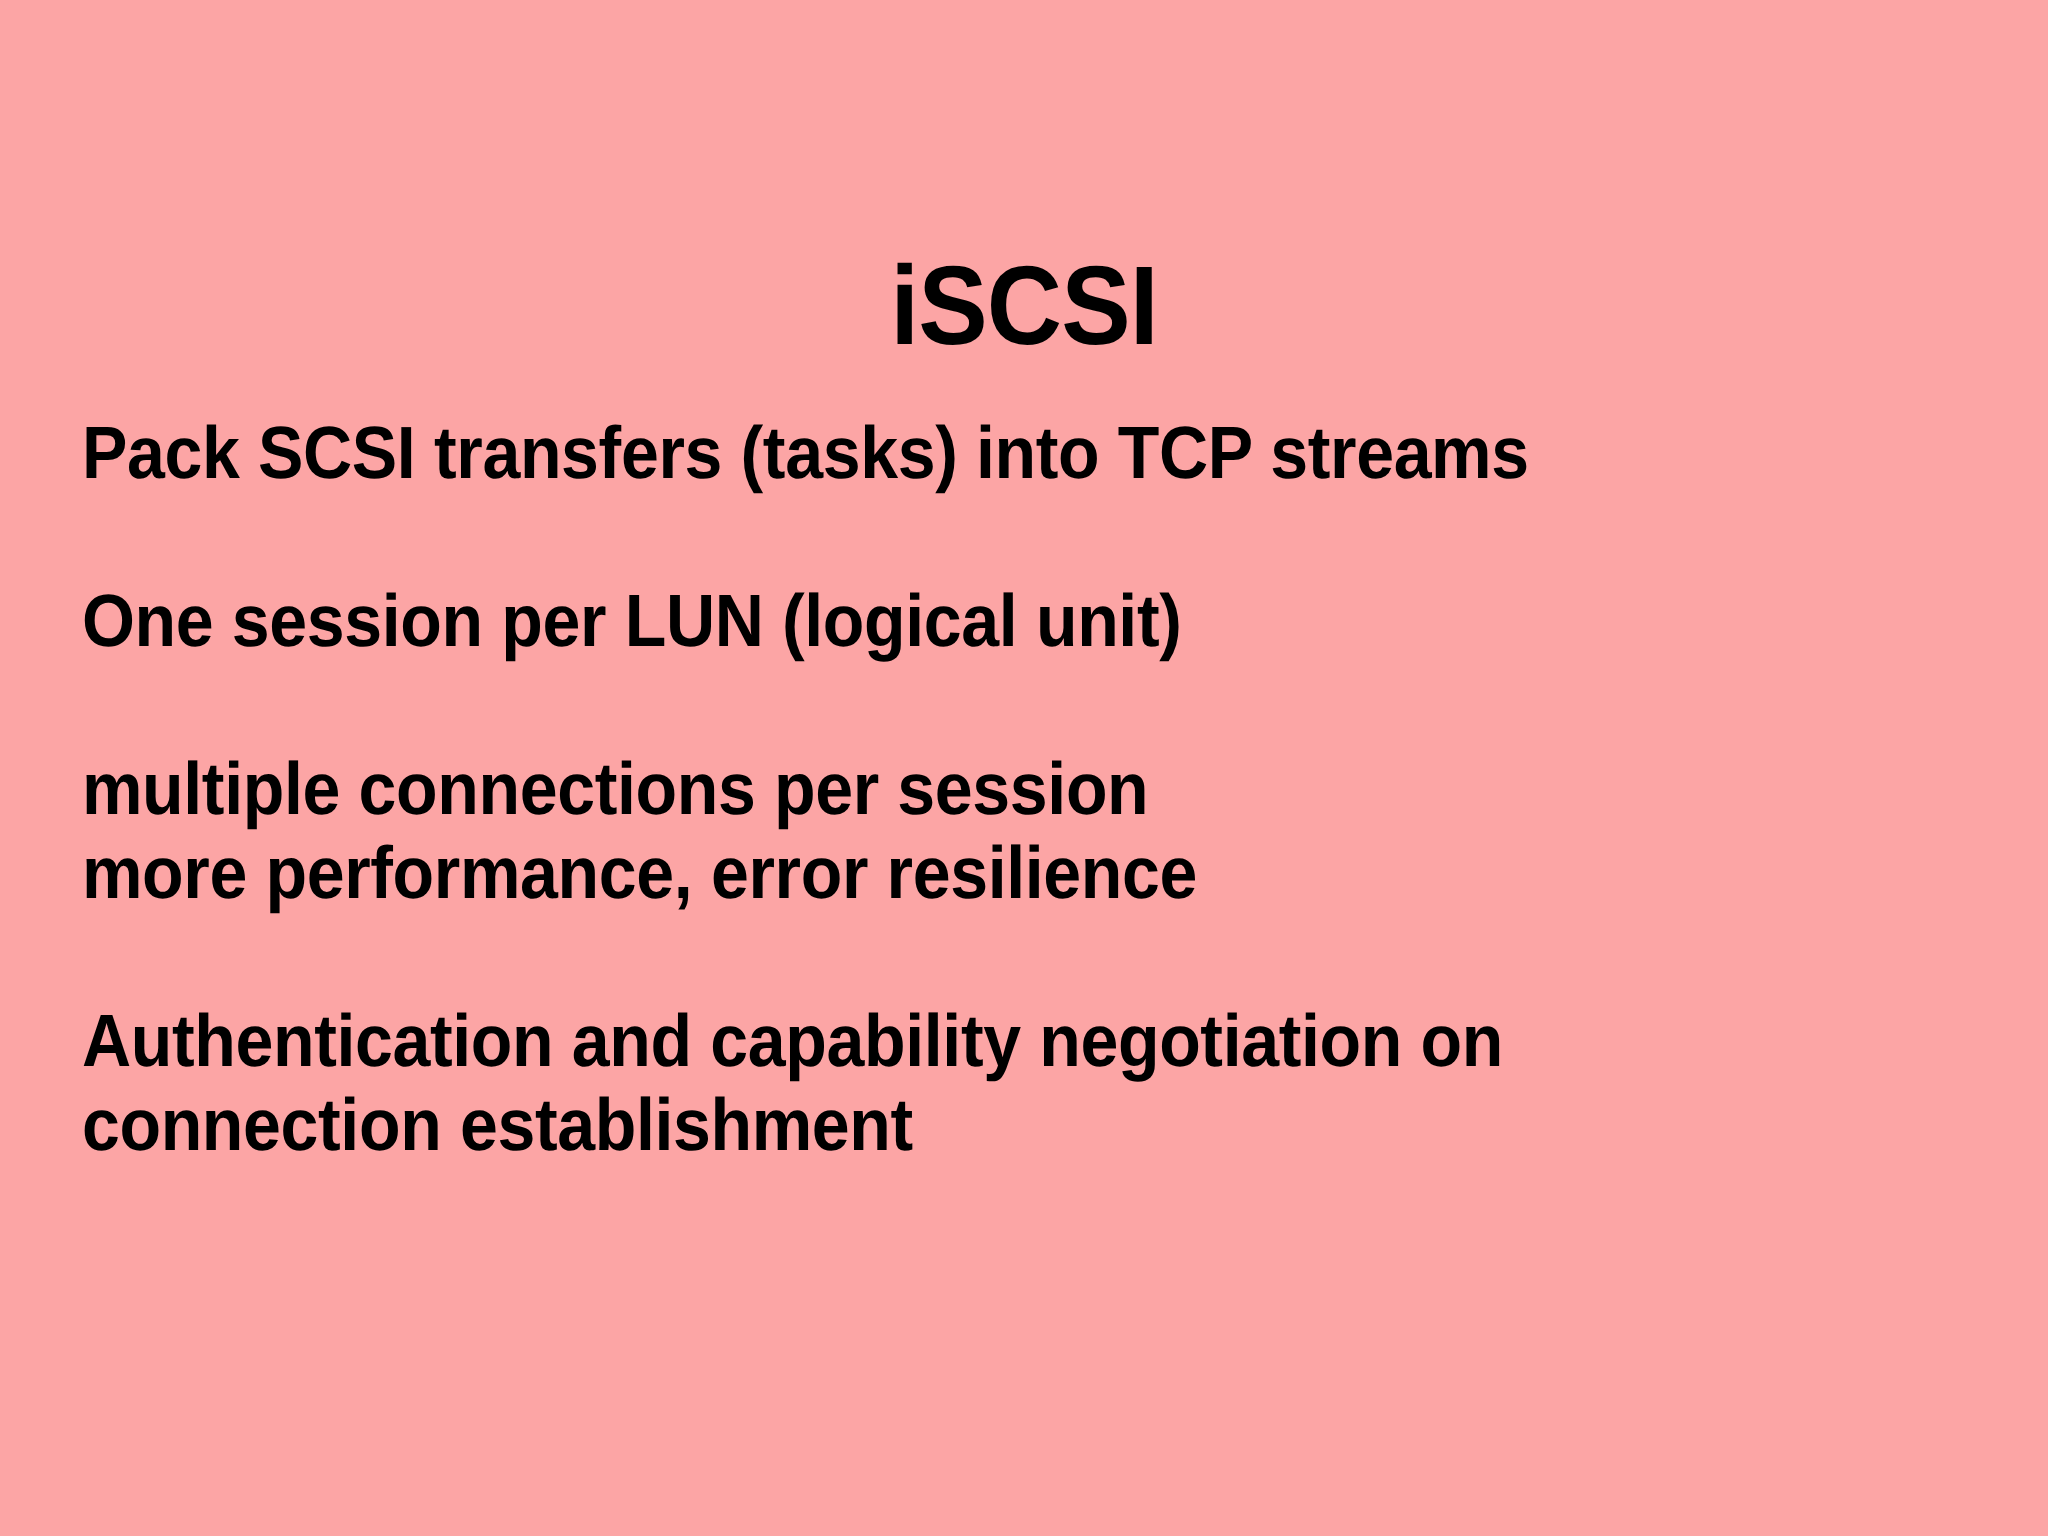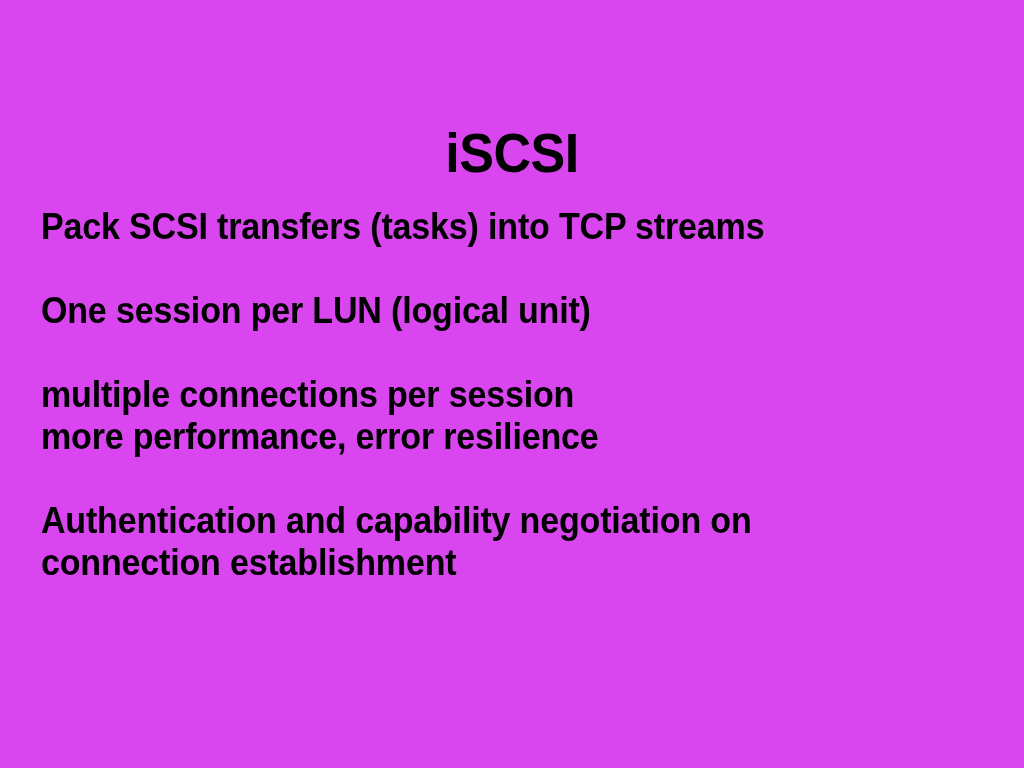--- a/index.html
+++ b/index.html
@@ -13,21 +13,21 @@
     background: #ffffff;
     font-family: "Liberation Sans", "DejaVu Sans", sans-serif;
     color: #000000;
     overflow: hidden;
   }
 
   .slide {
     position: relative;
     width: 1024px;
     height: 768px;
-    background: #d946ef;
+    background: #fca5a5;
     box-sizing: border-box;
   }
 
   
   .slide-title {
     position: absolute;
     left: 0;
     top: 86px;
     width: 1024px;
     text-align: center;

